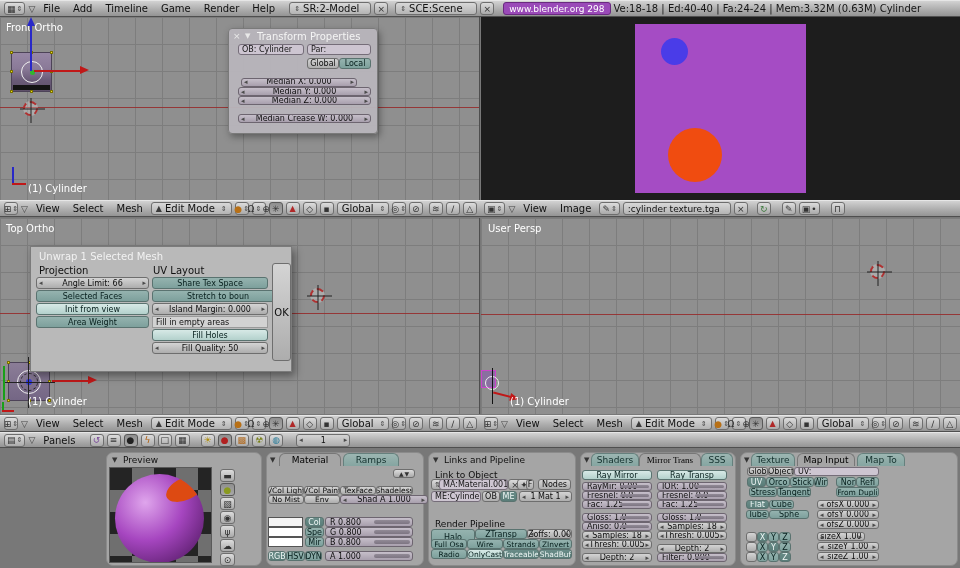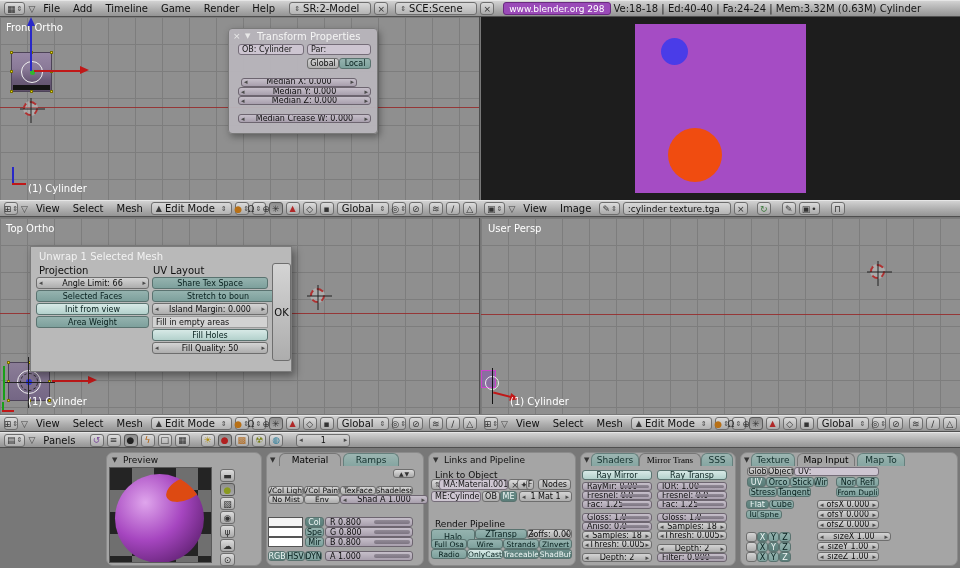--- a/index.html
+++ b/index.html
@@ -791,21 +791,21 @@
       </div>
     <div class="tb dk" style="left:5px;top:47px;width:23px;height:9px;">
         <span>Flat</span>
       </div>
     <div class="tb" style="left:28px;top:47px;width:25px;height:9px;">
         <span>Cube</span>
       </div>
     <div class="tb" style="left:5px;top:57px;width:23px;height:9px;">
         <span>Tube</span>
       </div>
-    <div class="tb" style="left:16px;top:57px;width:25px;height:9px;font-family:Liberation Mono, monospace;">
+    <div class="tb" style="left:28px;top:57px;width:40px;height:9px;">
         <span>Sphe</span>
       </div>
     <div class="gb arr" style="left:76px;top:47px;width:62px;height:9px;">
         <span>ofsX 0.000</span>
       </div>
     <div class="gb arr" style="left:76px;top:57px;width:62px;height:9px;">
         <span>ofsY 0.000</span>
       </div>
     <div class="gb arr" style="left:76px;top:67px;width:62px;height:9px;">
         <span>ofsZ 0.000</span>
@@ -834,21 +834,21 @@
     <div class="gb" style="left:5px;top:99px;width:11px;height:10px;"></div>
     <div class="tb" style="left:16px;top:99px;width:11px;height:10px;">
         <span>X</span>
       </div>
     <div class="tb" style="left:27px;top:99px;width:11px;height:10px;">
         <span>Y</span>
       </div>
     <div class="tb dk" style="left:38px;top:99px;width:12px;height:10px;">
         <span>Z</span>
       </div>
-    <div class="gb arr" style="left:76px;top:79px;width:74px;height:9px;">
+    <div class="gb arr" style="left:76px;top:79px;width:48px;height:9px;">
         <span>sizeX 1.00</span>
       </div>
     <div class="gb arr" style="left:76px;top:89px;width:62px;height:9px;">
         <span>sizeY 1.00</span>
       </div>
     <div class="gb arr" style="left:76px;top:99px;width:62px;height:9px;">
         <span>sizeZ 1.00</span>
       </div>
   </div>
 

